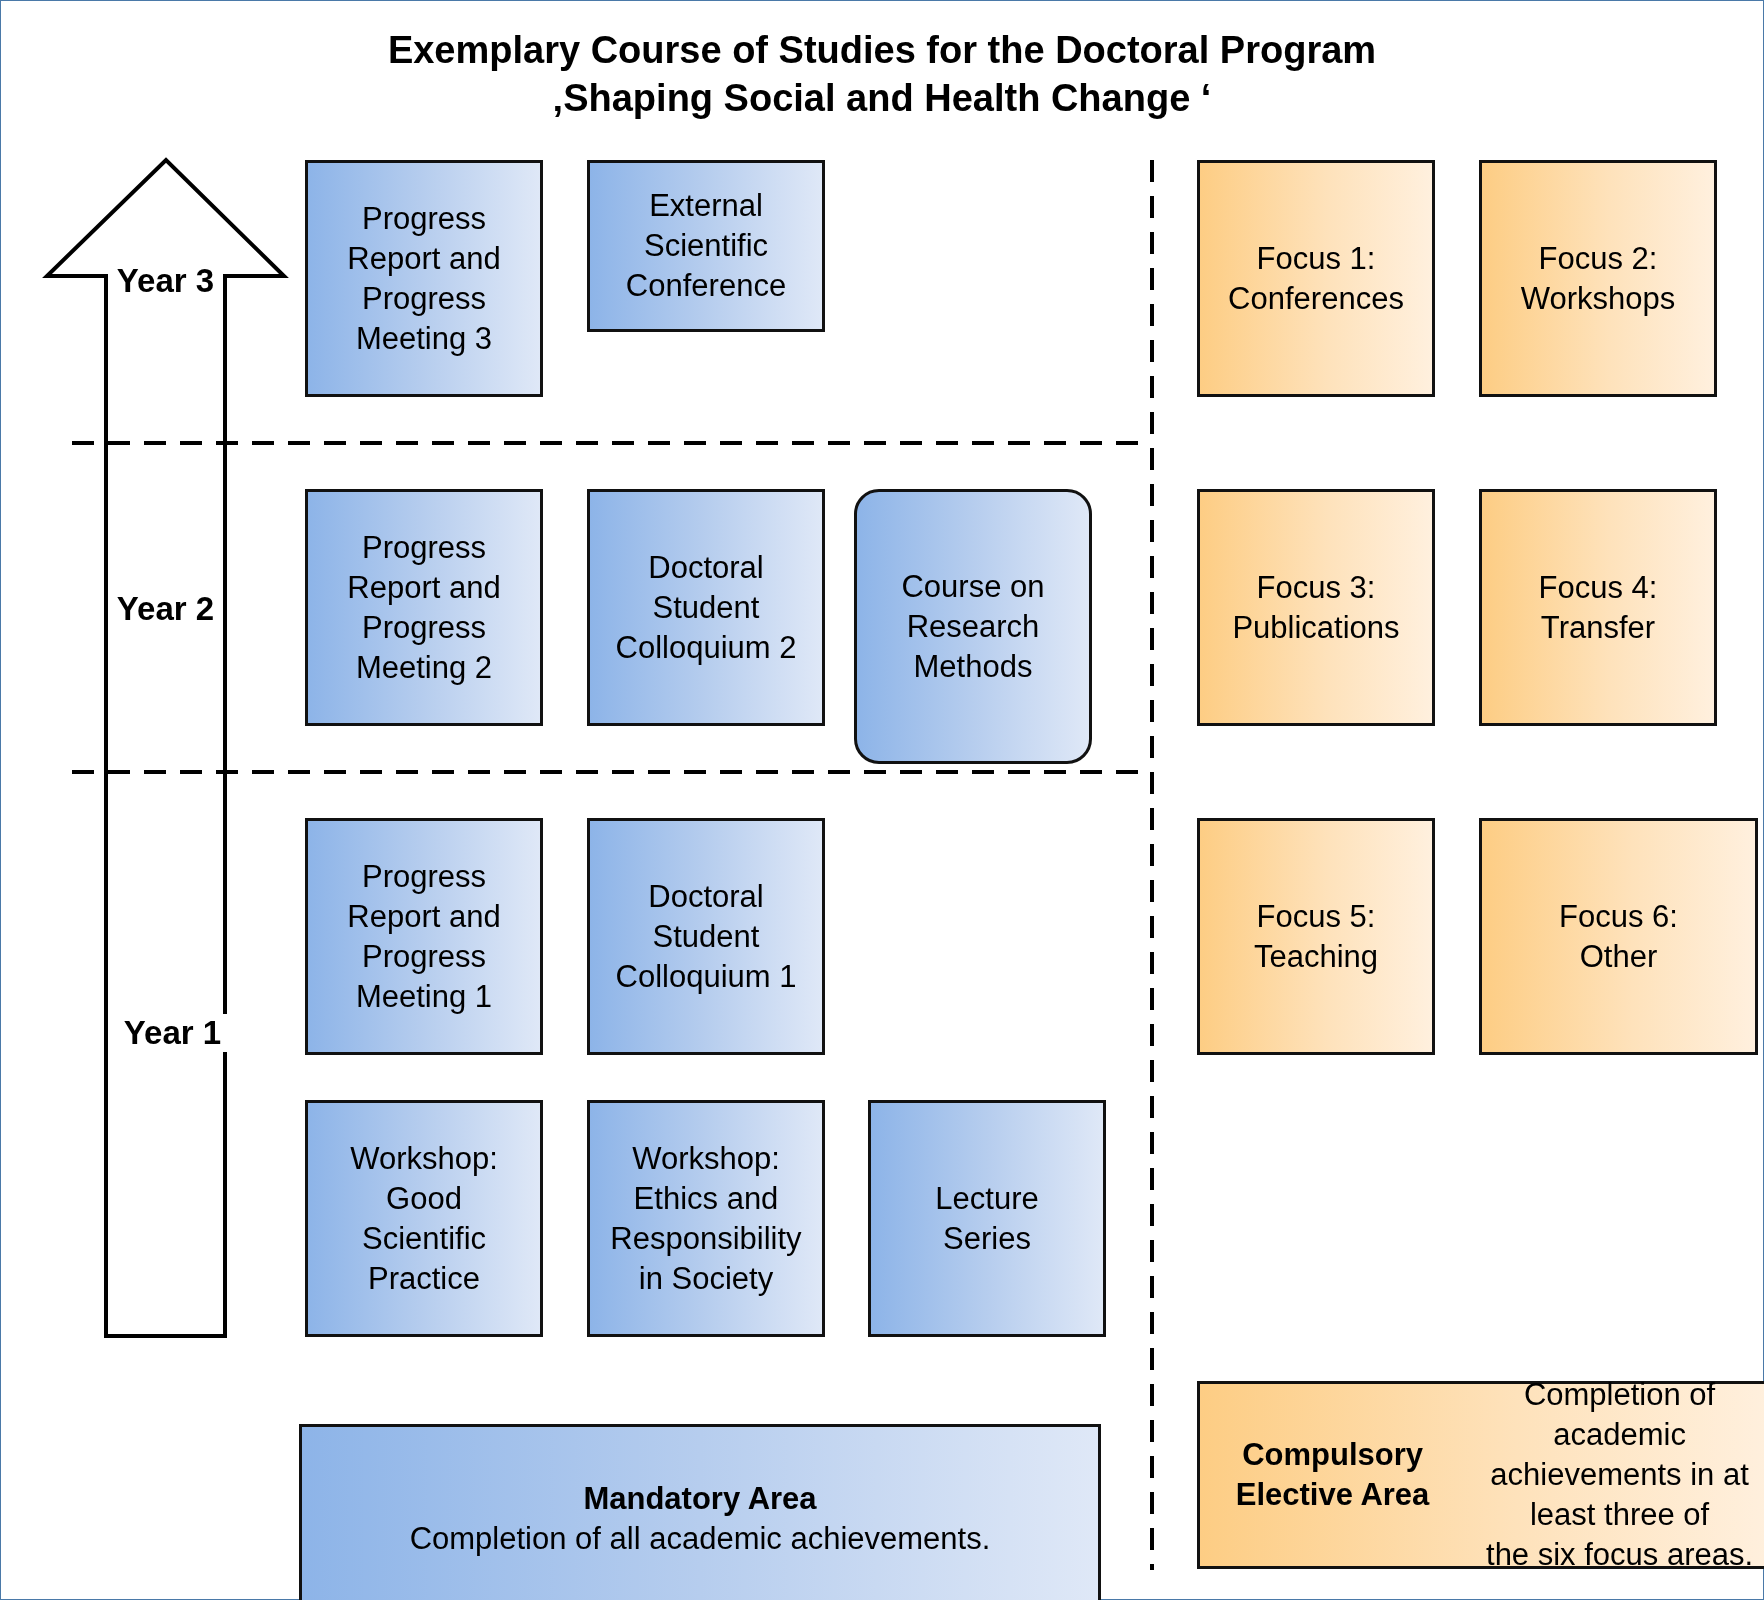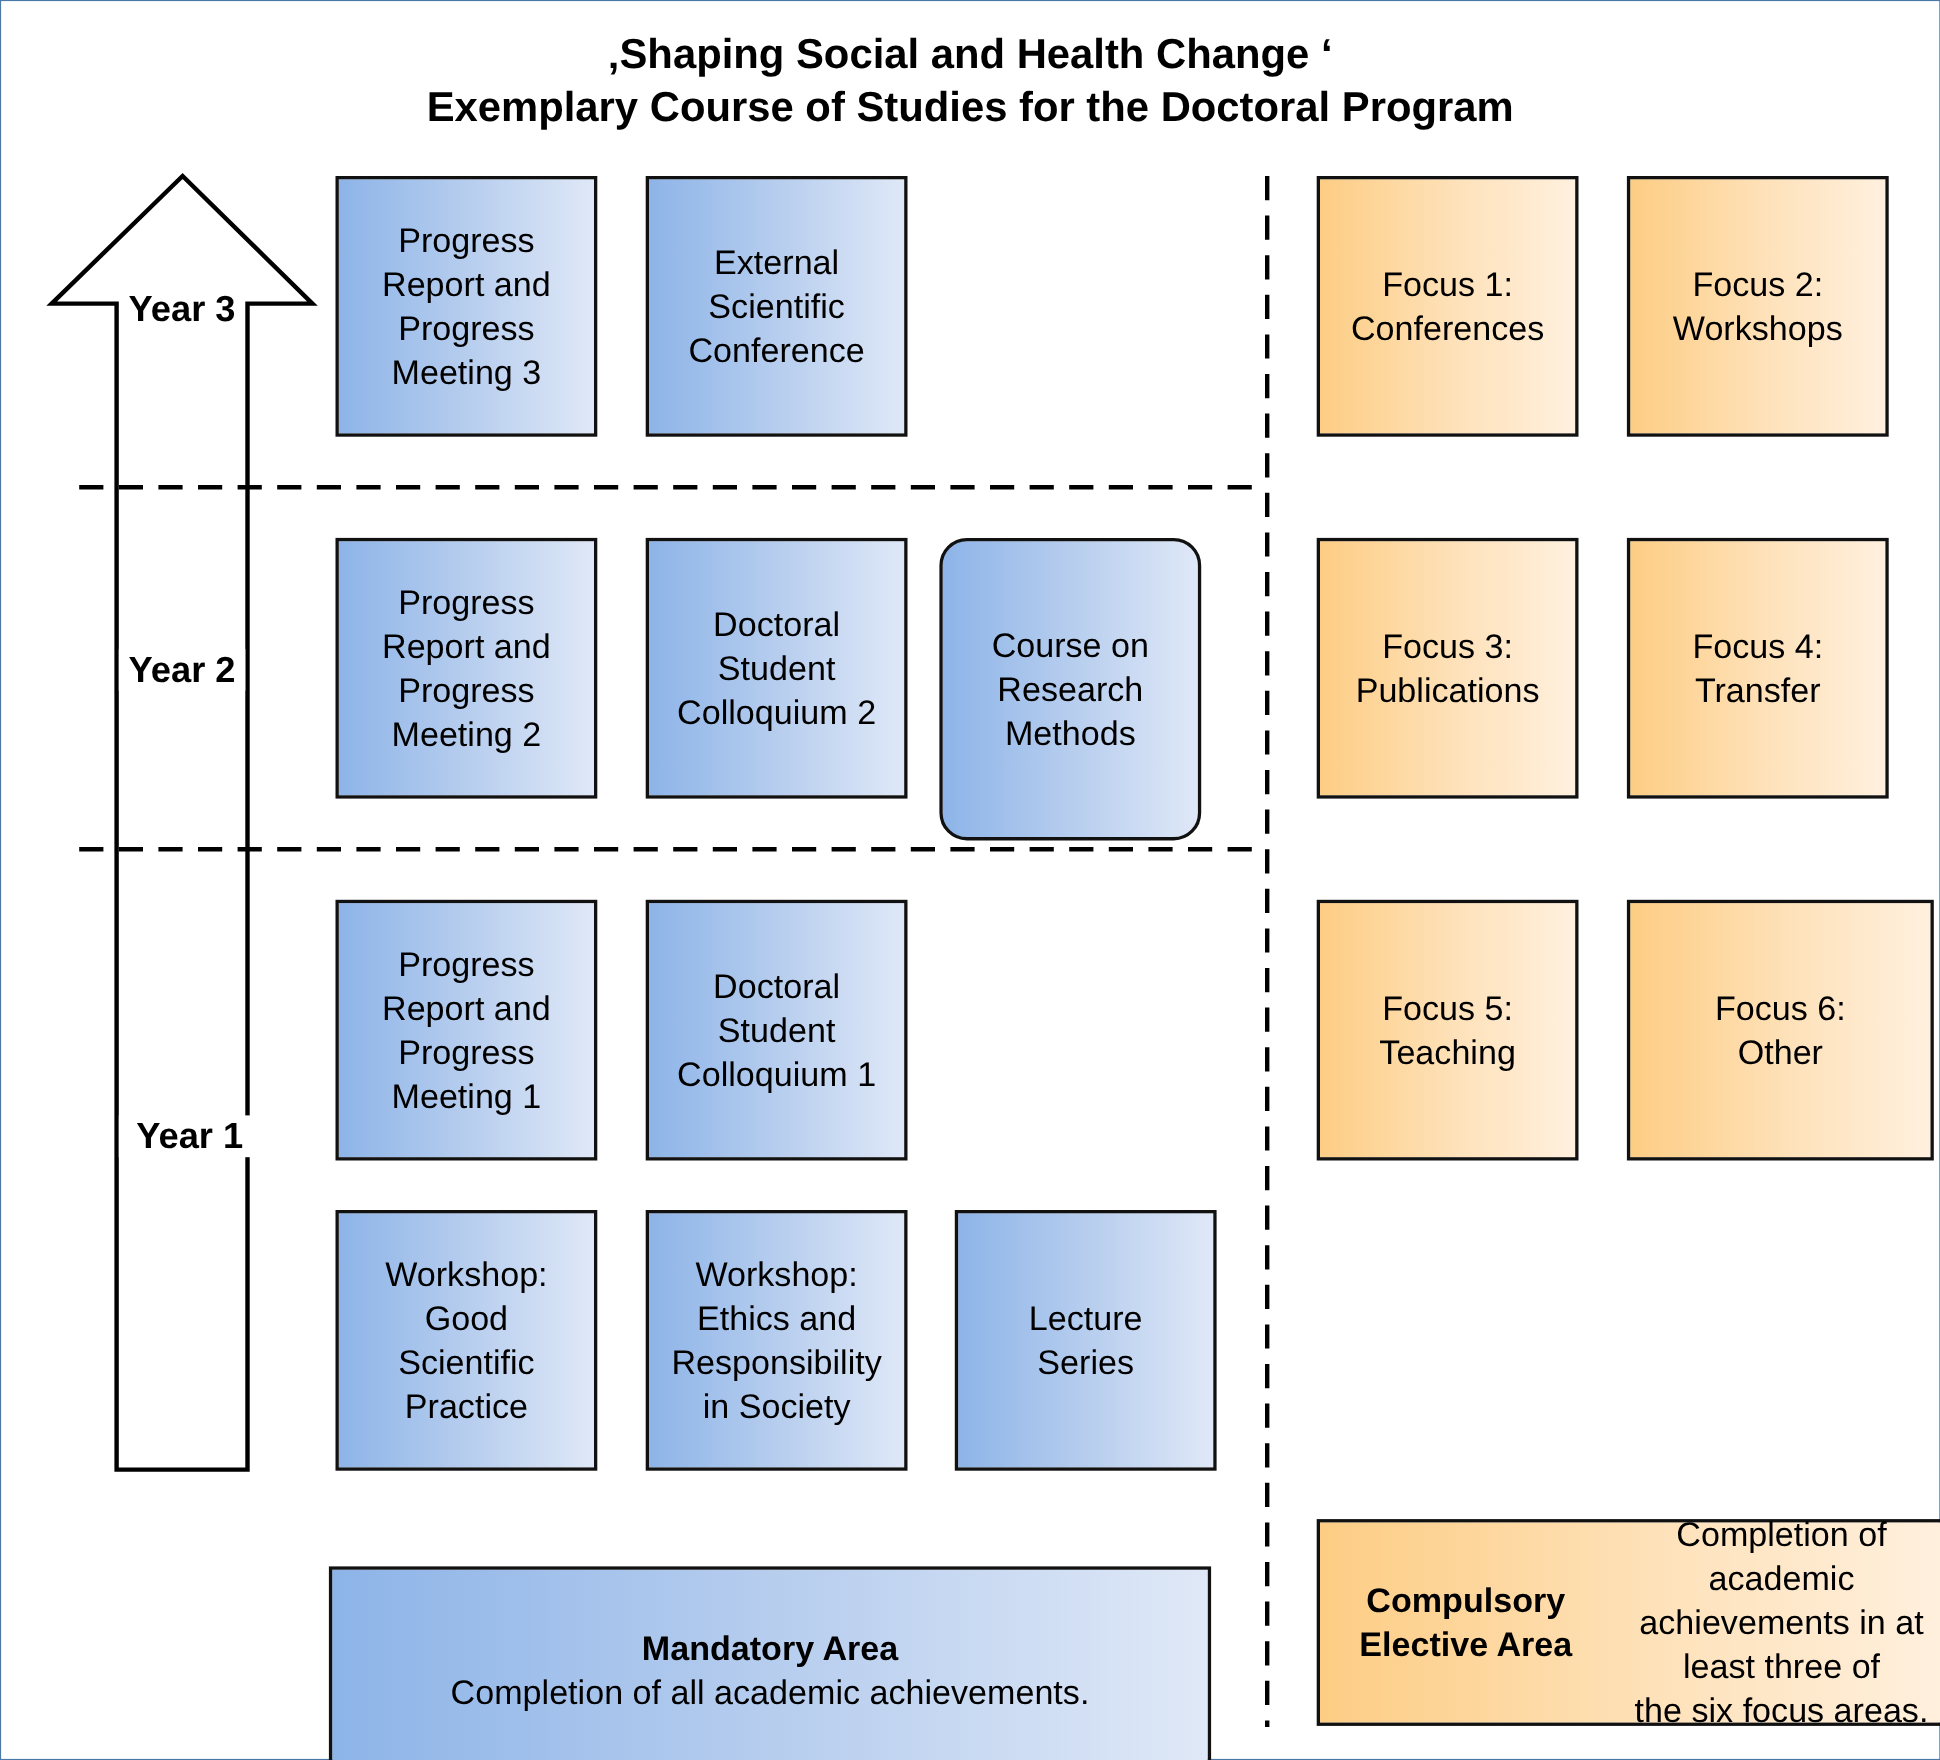--- a/index.html
+++ b/index.html
@@ -19,40 +19,40 @@
   svg.overlay { position: absolute; left: 0; top: 0; }
   .year-label { position: absolute; font-weight: bold; font-size: 33px; line-height: 38px;
                 width: 120px; text-align: center; background: #fff; }
 </style>
 </head>
 <body>
 
 <div class="frame"></div>
 
 <div class="title">
+  <div>Exemplary Course of Studies for the Doctoral Program</div>
   <div>‚Shaping Social and Health Change ‘</div>
-  <div>Exemplary Course of Studies for the Doctoral Program</div>
 </div>
 
 <svg class="overlay" width="1764" height="1600">
   <polygon points="106,1336 106,276 47,276 166,160 284,276 225,276 225,1336" fill="#ffffff" stroke="#000" stroke-width="4" stroke-linejoin="miter"></polygon>
   <line x1="72" y1="443" x2="1152" y2="443" stroke="#000" stroke-width="4" stroke-dasharray="22,14"></line>
   <line x1="72" y1="772" x2="1152" y2="772" stroke="#000" stroke-width="4" stroke-dasharray="22,14"></line>
   <line x1="1152" y1="160" x2="1152" y2="1570" stroke="#000" stroke-width="4" stroke-dasharray="22,14"></line>
 </svg>
 
 <div class="year-label" style="left:106px; top:262px; width:119px; background:transparent;">Year 3</div>
 <div class="year-label" style="left:108px; top:590px; width:115px;">Year 2</div>
 <div class="year-label" style="left:108px; top:1014px; width:129px;">Year 1</div>
 
 <div class="box blue" style="left:305px; top:160px; width:238px; height:237px;">Progress
 Report and
 Progress
 Meeting 3</div>
-<div class="box blue" style="left:587px; top:160px; width:238px; height:237px;">External
+<div class="box blue" style="left:587px; top:160px; width:238px; height:172px;">External
 Scientific
 Conference</div>
 
 <div class="box blue" style="left:305px; top:489px; width:238px; height:237px;">Progress
 Report and
 Progress
 Meeting 2</div>
 <div class="box blue" style="left:587px; top:489px; width:238px; height:237px;">Doctoral
 Student
 Colloquium 2</div>

